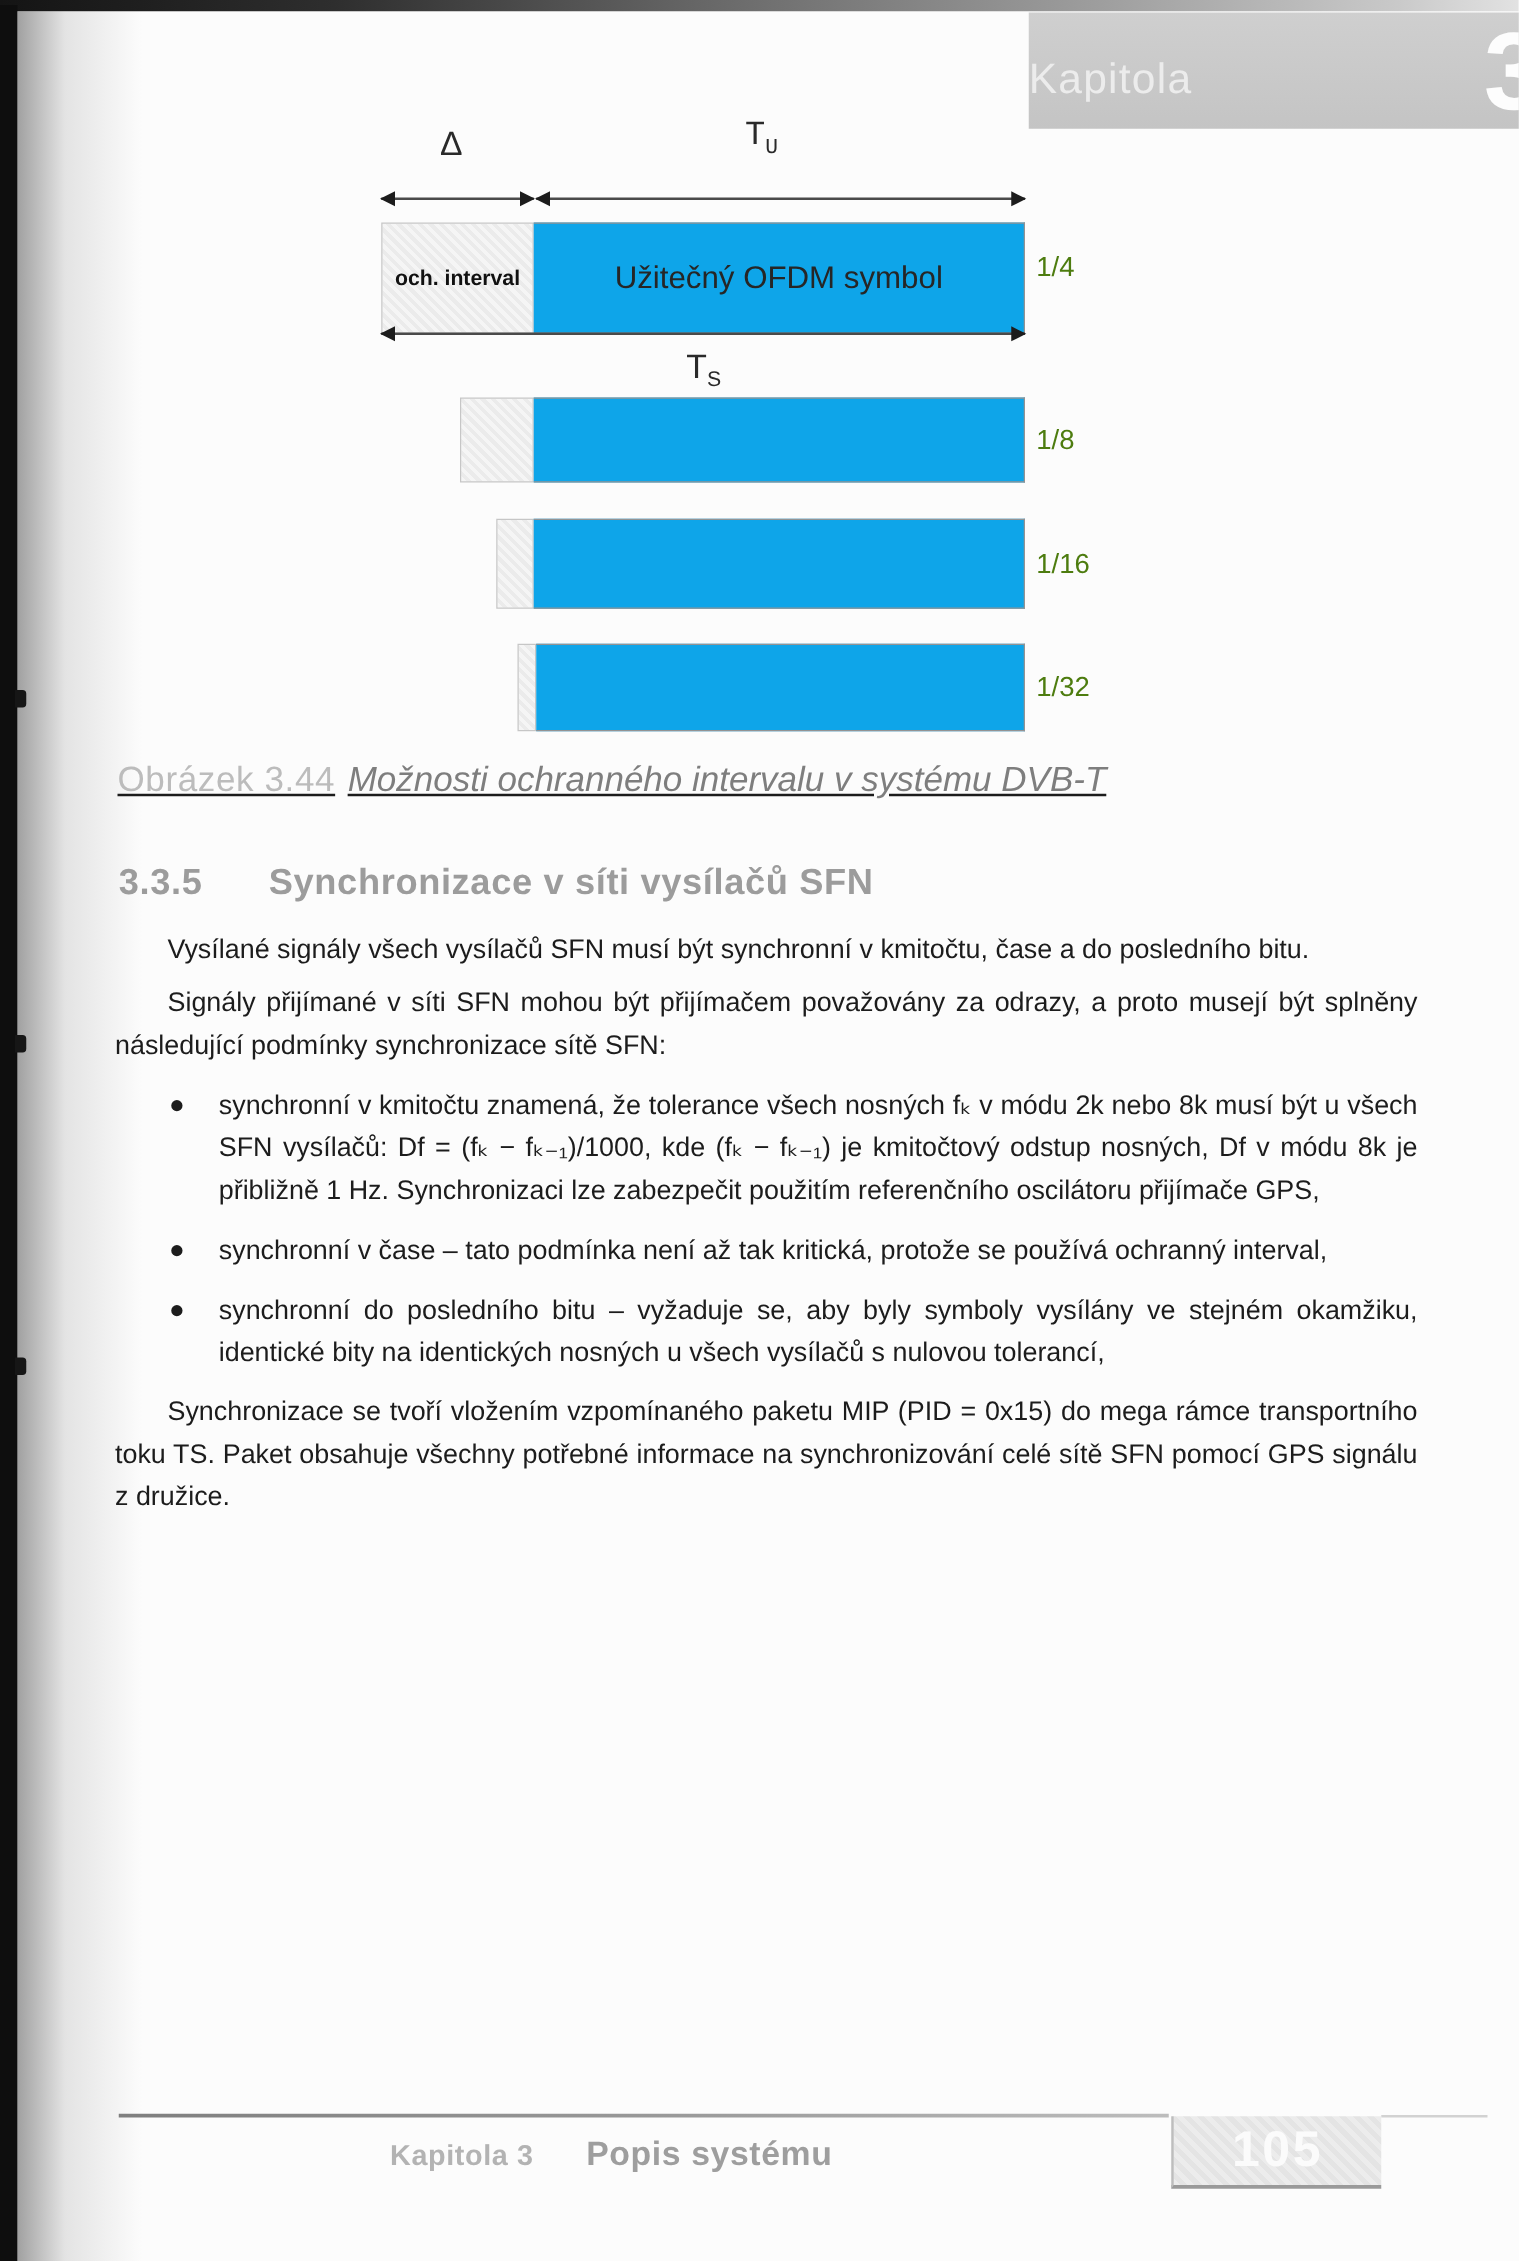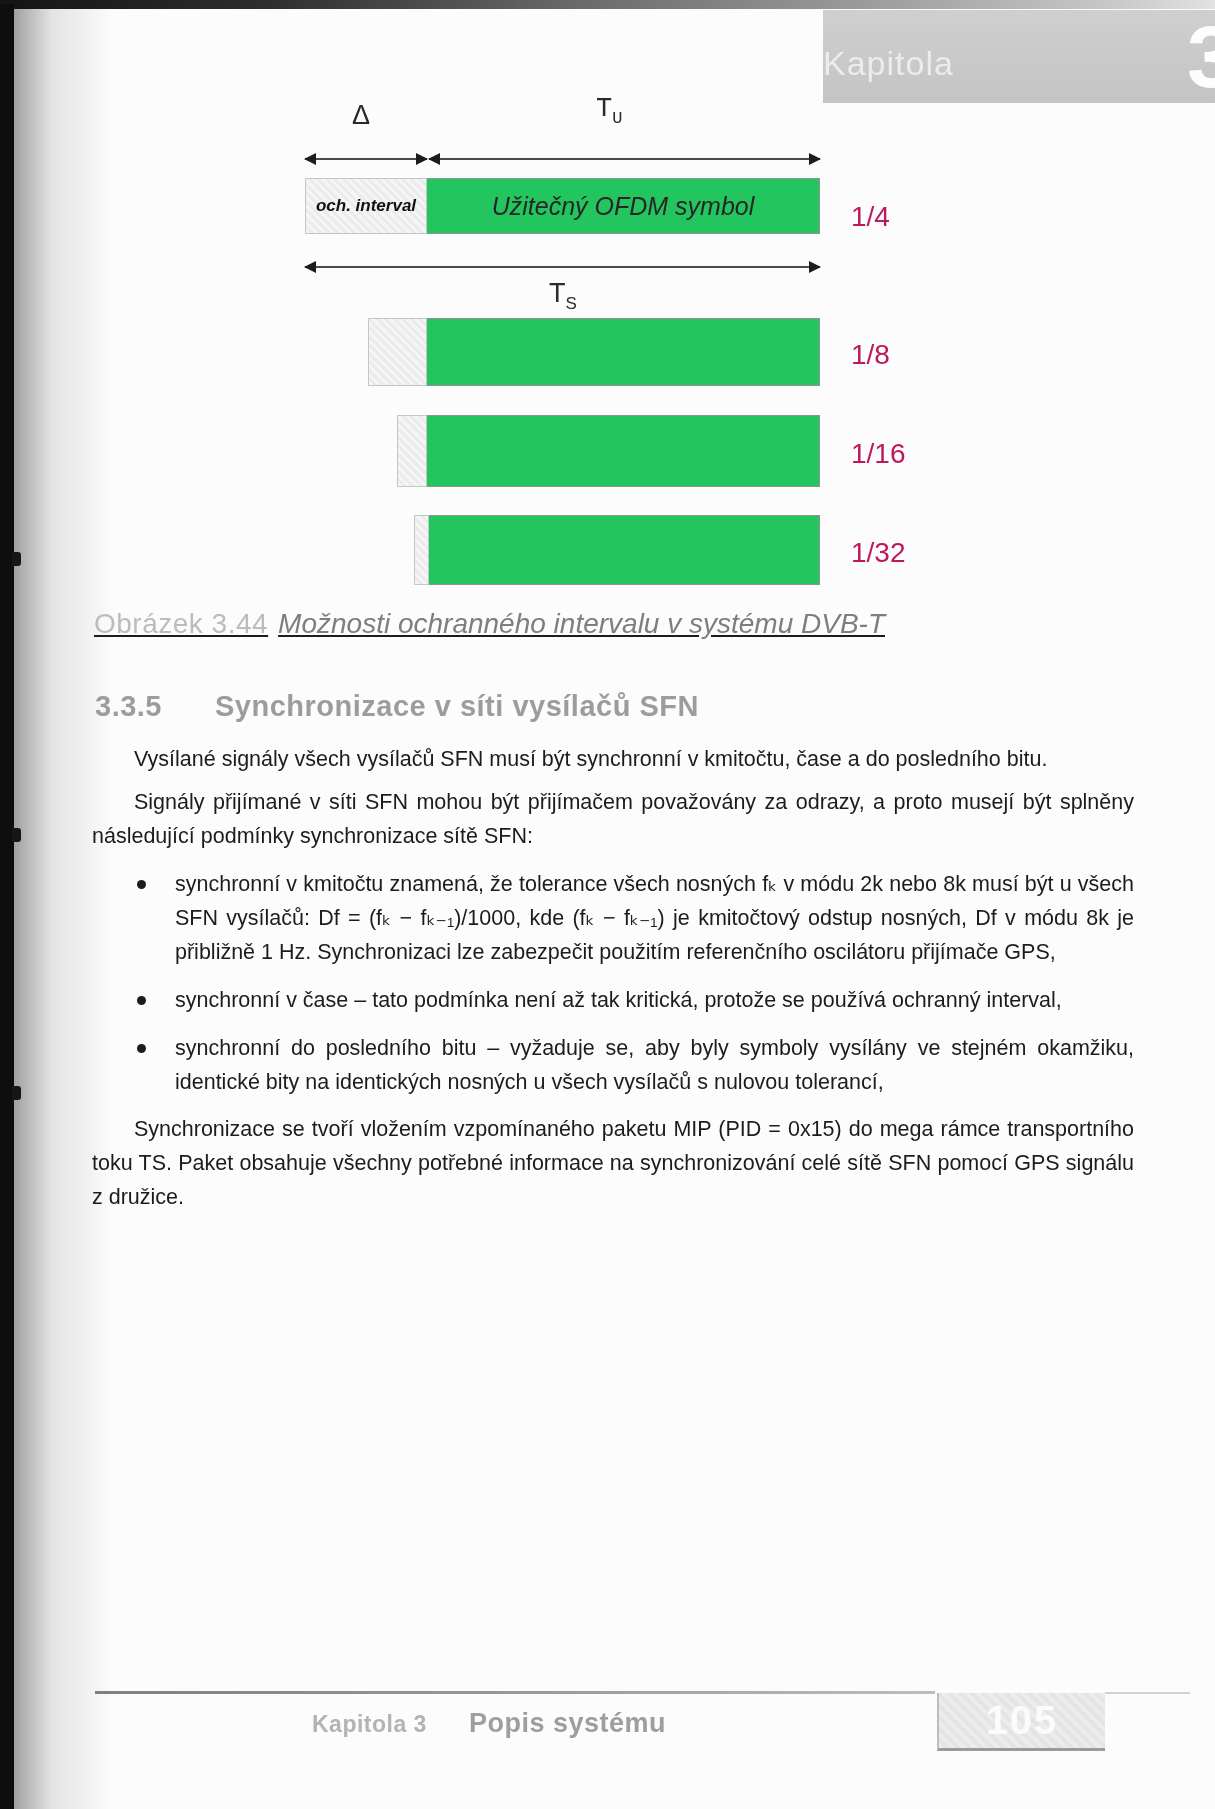--- a/index.html
+++ b/index.html
@@ -31,25 +31,25 @@
   .sym-sub{font-size:17px;vertical-align:-7px;}
   .harrow{position:absolute;height:2px;background:#4a4a4a;}
   .harrow::before{content:"";position:absolute;left:-1px;top:-5px;width:0;height:0;
     border-top:6px solid transparent;border-bottom:6px solid transparent;border-right:12px solid #1c1c1c;}
   .harrow::after{content:"";position:absolute;right:-1px;top:-5px;width:0;height:0;
     border-top:6px solid transparent;border-bottom:6px solid transparent;border-left:12px solid #1c1c1c;}
   .gbar{position:absolute;display:flex;}
   .gbar .guard{background:repeating-linear-gradient(45deg,#f5f5f5 0 3px,#ebebeb 3px 6px);
     border:1px solid #c6c6c6;box-sizing:border-box;
     display:flex;align-items:center;justify-content:center;}
-  .gbar .useful{background:#22c55e;border:1px solid #939393;border-left:none;box-sizing:border-box;
+  .gbar .useful{background:#0ea5e9;border:1px solid #939393;border-left:none;box-sizing:border-box;
     display:flex;align-items:center;justify-content:center;}
   .guard-text{font-size:17px;font-weight:bold;color:#111;white-space:nowrap;}
   .useful-text{font-size:25px;color:#262626;white-space:nowrap;}
-  .frac{position:absolute;left:851px;font-size:28px;color:#be185d;}
+  .frac{position:absolute;left:829px;font-size:22px;color:#4d7c0f;}
 
   
   .caption{position:absolute;left:94px;top:608px;font-size:28px;white-space:nowrap;text-decoration:underline;}
   .cap-label{color:#bcbcbc;letter-spacing:.5px;}
   .cap-text{color:#7e7e7e;font-style:italic;margin-left:10px;}
 
   
   .sec-heading{position:absolute;left:95px;top:690px;display:flex;
     color:#9c9c9c;font-size:29px;font-weight:bold;letter-spacing:.5px;}
   .sec-num{width:120px;}
@@ -94,21 +94,21 @@
 
   <span class="fig-label" style="left:352px;top:100px;font-size:27px;">Δ</span>
 
   <span class="fig-label" style="left:596px;top:94px;font-family:Liberation Mono, monospace;">
     <span class="sym-base">T</span><span class="sym-sub">U</span>
   </span>
 
   <div class="harrow" style="left:305px;top:158px;width:122px;"></div>
   <div class="harrow" style="left:429px;top:158px;width:391px;"></div>
 
-  <div class="gbar" style="left:305px;top:178px;height:56px;font-style:italic;">
+  <div class="gbar" style="left:305px;top:178px;height:89px;">
     <div class="guard" style="width:122px;">
       <span class="guard-text">och. interval</span>
     </div>
     <div class="useful" style="width:393px;">
       <span class="useful-text">Užitečný OFDM symbol</span>
     </div>
   </div>
   <span class="frac" style="top:201px;">1/4</span>
 
   <div class="harrow" style="left:305px;top:266px;width:515px;"></div>

